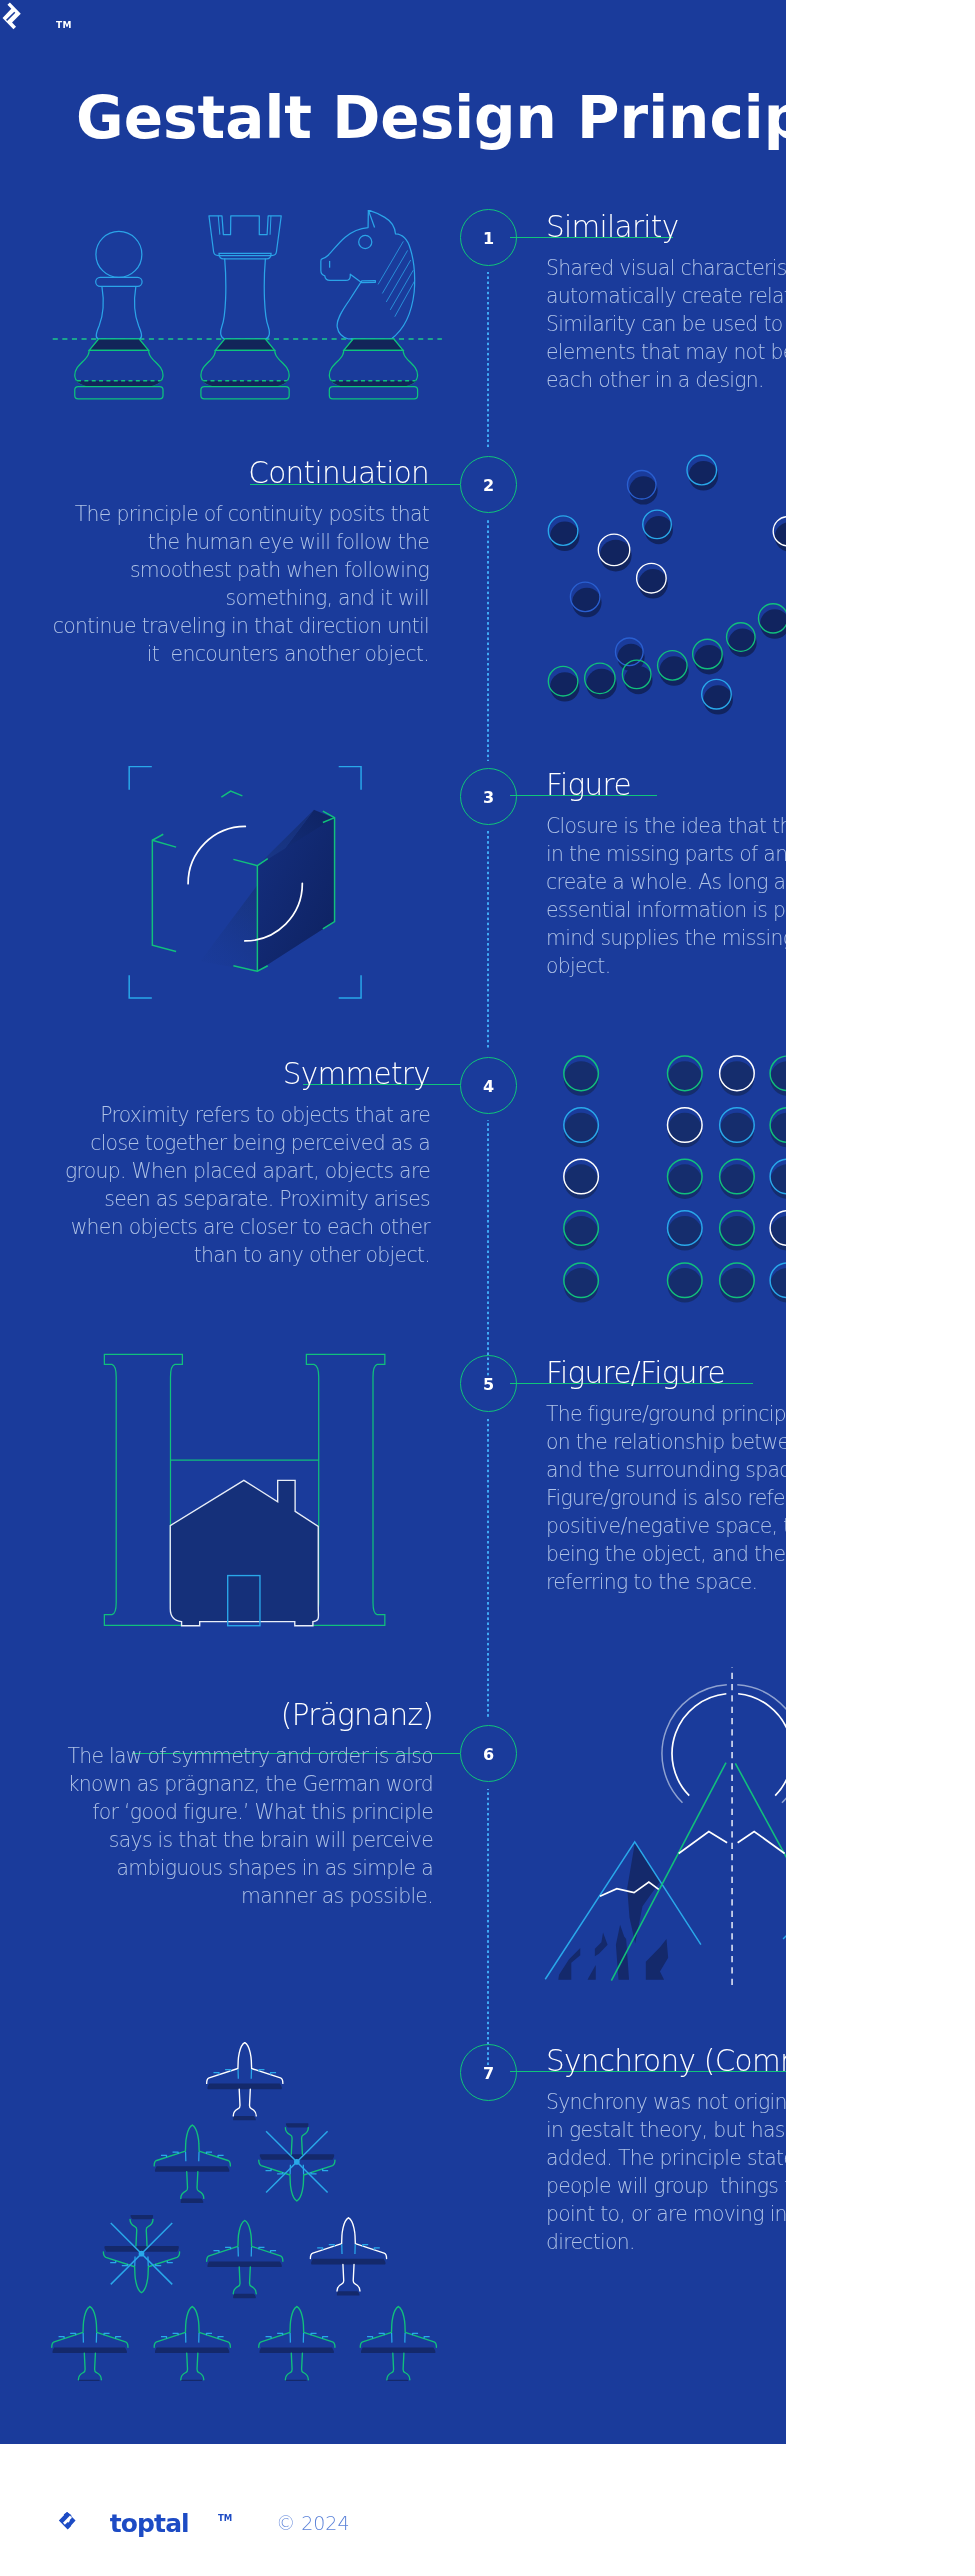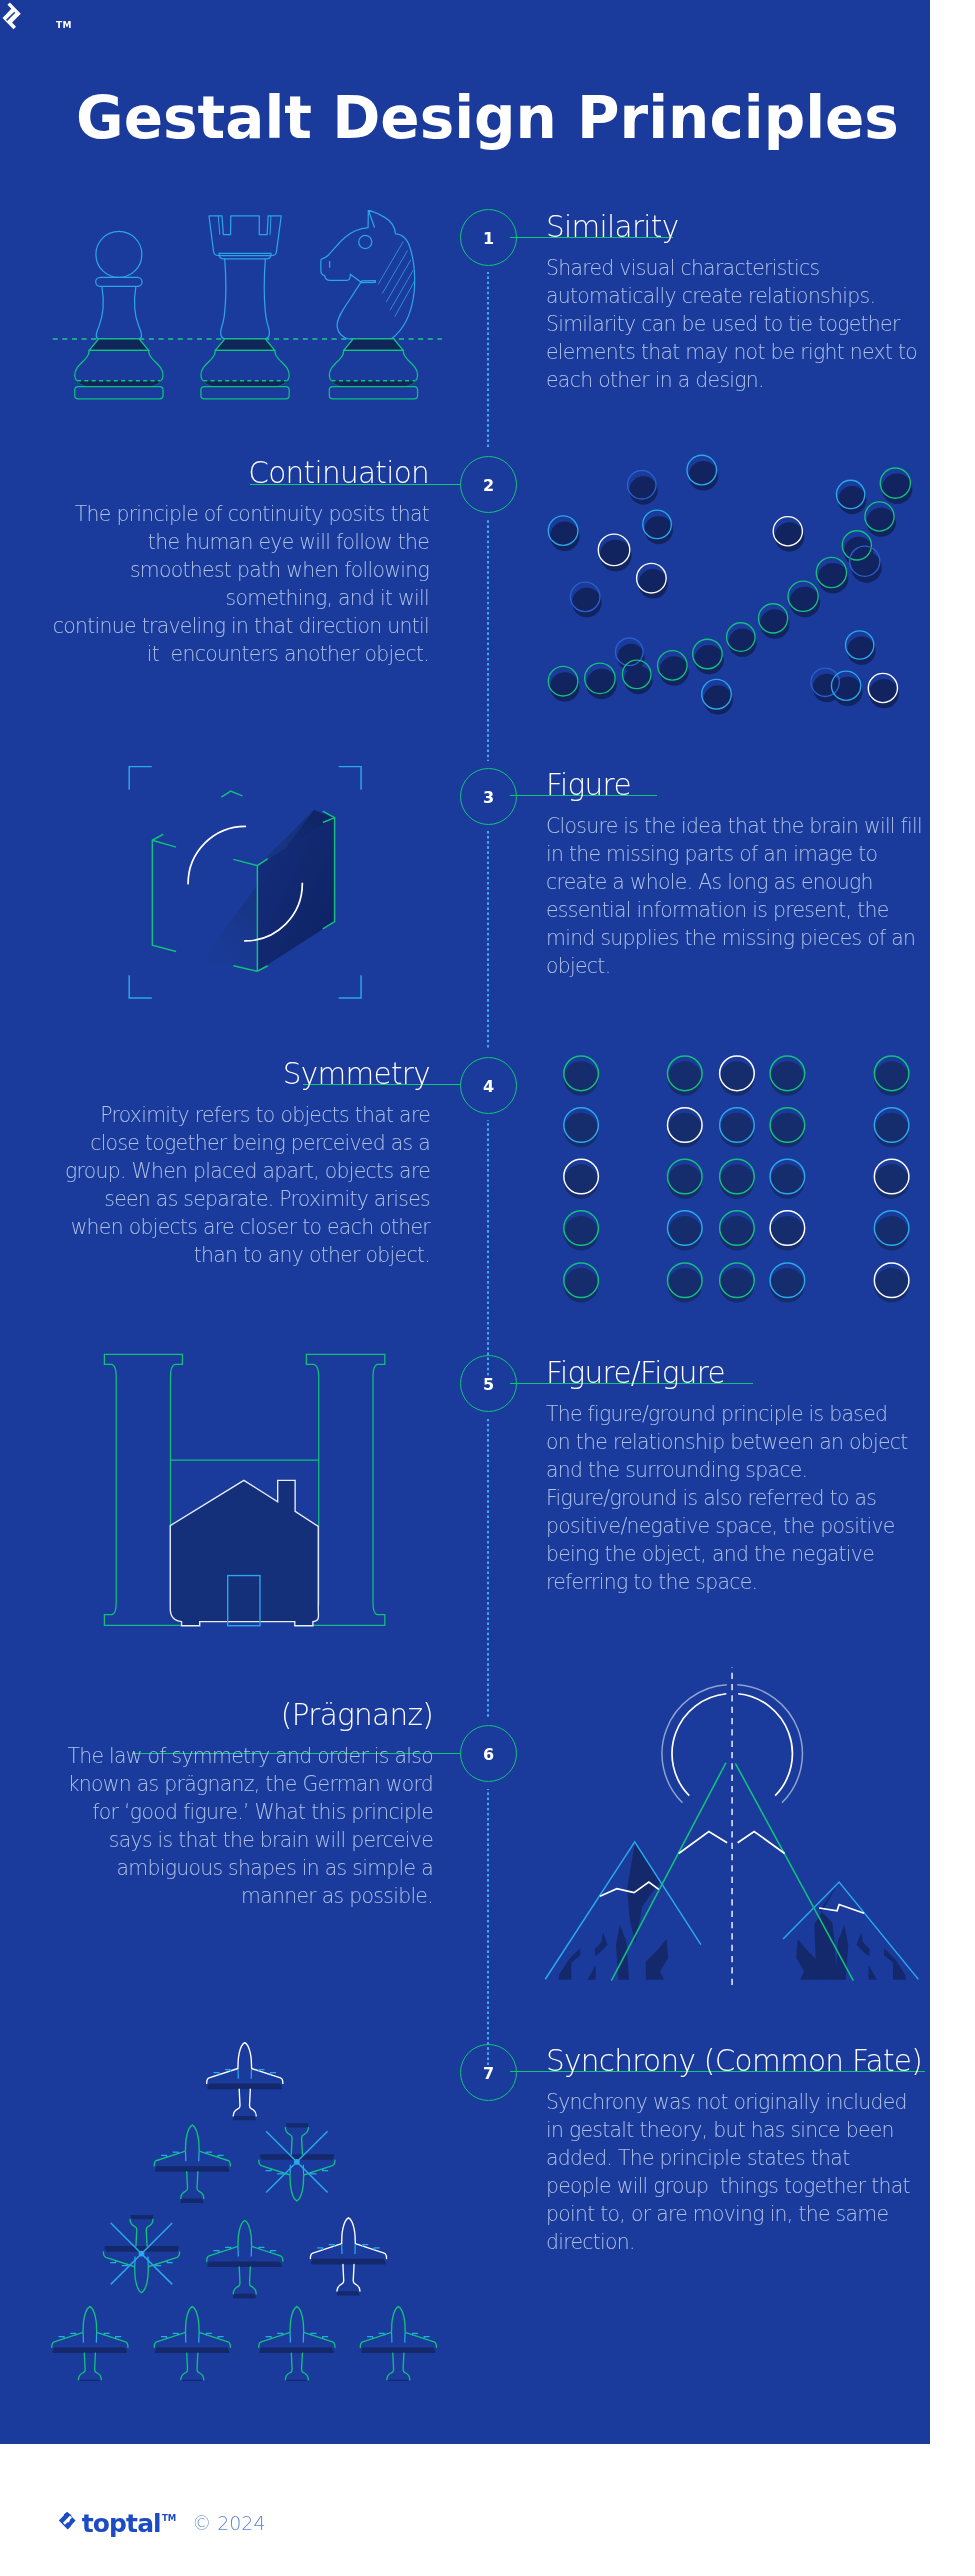--- a/index.html
+++ b/index.html
@@ -1,17 +1,17 @@
 <!DOCTYPE html>
 <html style="font-size:9px"><head>
 <meta charset="utf-8">
 <style>
   html,body{margin:0;padding:0;background:#fff;}
   body{width:975px;font-family:"DejaVu Sans",sans-serif;}
-  #page{position:relative;width:930px;height:2576px;overflow:hidden;background:#404040;}
+  #page{position:relative;width:786px;height:2576px;overflow:hidden;background:#404040;}
   .board{position:absolute;left:0;top:0;width:975px;height:2444px;background:#1A3B9B;}
   .abs{position:absolute;}
 
   
   .logo-top{position:absolute;left:0px;top:0px;}
   .logo-tm{position:absolute;left:56px;top:20.4px;color:#fff;font-size:9px;font-weight:700;letter-spacing:0.3px;}
 
   
   .title{position:absolute;left:0;top:50px;width:975px;text-align:center;color:#fff;
     font-size:58px;font-weight:700;letter-spacing:0px;line-height:1;white-space:nowrap;}
@@ -27,21 +27,21 @@
     background-position:left;background-size:1.7px 5.1px;background-repeat:repeat-y;}
 
   
   .sec{position:absolute;}
   .sec h2{margin:0;font-weight:200;color:#fff;font-size:29.5px;line-height:32px;letter-spacing:-0.7px;}
   .sec p{margin:0;font-weight:200;color:#AFC2E6;font-size:20.4px;line-height:28px;letter-spacing:-0.7px;}
   .rule{position:absolute;height:1.1px;background:#10C47A;}
 
   
   .footer{position:absolute;left:0;top:2444px;width:975px;height:132px;background:#fff;}
-  .fwrap{position:absolute;left:58px;top:67px;display:flex;align-items:center;}
+  .fwrap{position:absolute;left:58px;top:67px;display:flex;align-items:center;gap:28px;}
   .fmark{color:#1D4BC4;font-size:25px;font-weight:700;letter-spacing:-0.9px;line-height:1;}
   .ftm{color:#1D4BC4;font-size:8.5px;font-weight:700;margin-left:1.1px;align-self:flex-start;margin-top:1.7px;}
   .fcopy{color:#5B82D8;font-size:19px;font-weight:300;margin-left:16px;line-height:1;}
 </style>
 </head>
 <body>
 
 <div id="page">
   <div class="board"></div>
 

